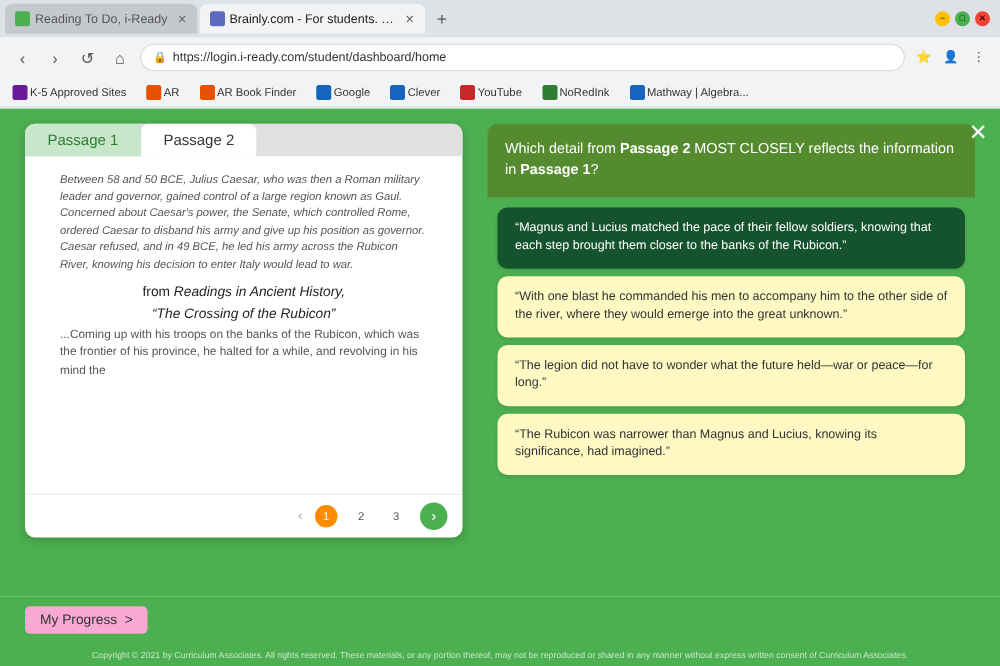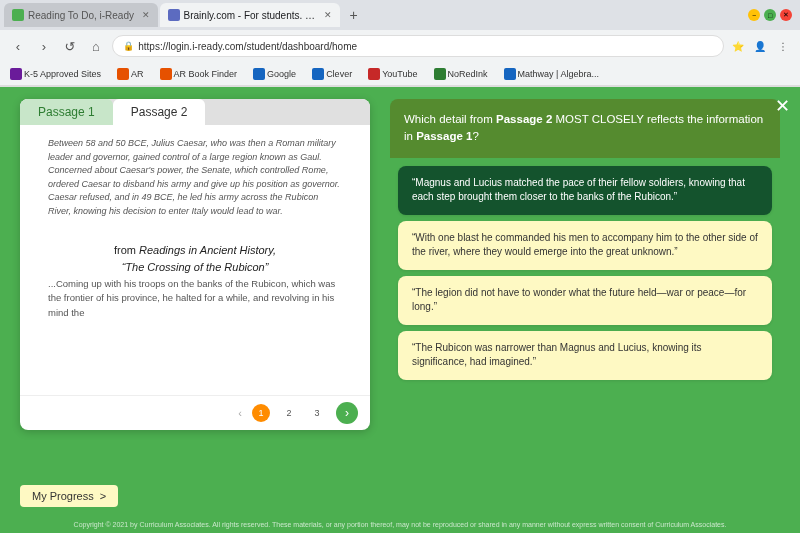--- a/index.html
+++ b/index.html
@@ -132,21 +132,21 @@
       font-size: 9.5px;
       color: #333;
       line-height: 1.5;
       height: 270px;
       overflow: hidden;
     }
     .passage-italic { font-style: italic; font-size: 9px; color: #555; }
     .passage-title {
       text-align: center;
       font-size: 11px;
-      margin: 24px 0 2px;
+      margin: 8px 0 2px;
       color: #222;
     }
     .passage-title em { font-style: italic; }
     .passage-subtitle {
       text-align: center;
       font-size: 9px;
       color: #555;
       margin-bottom: 8px;
     }
     .passage-ellipsis { color: #555; }
@@ -230,21 +230,21 @@
     .footer-area {
       width: 800px;
       height: 57px;
       background: #4caf50;
       position: relative;
     }
     .my-progress-btn {
       position: absolute;
       left: 20px;
       top: 8px;
-      background: #fef9c3;
+      background: #f9a8d4;
       border-radius: 4px;
       padding: 5px 12px;
       font-size: 11px;
       color: #333;
       cursor: pointer;
       display: flex;
       align-items: flex-end;
       gap: 6px;
     }
     .copyright-text {

